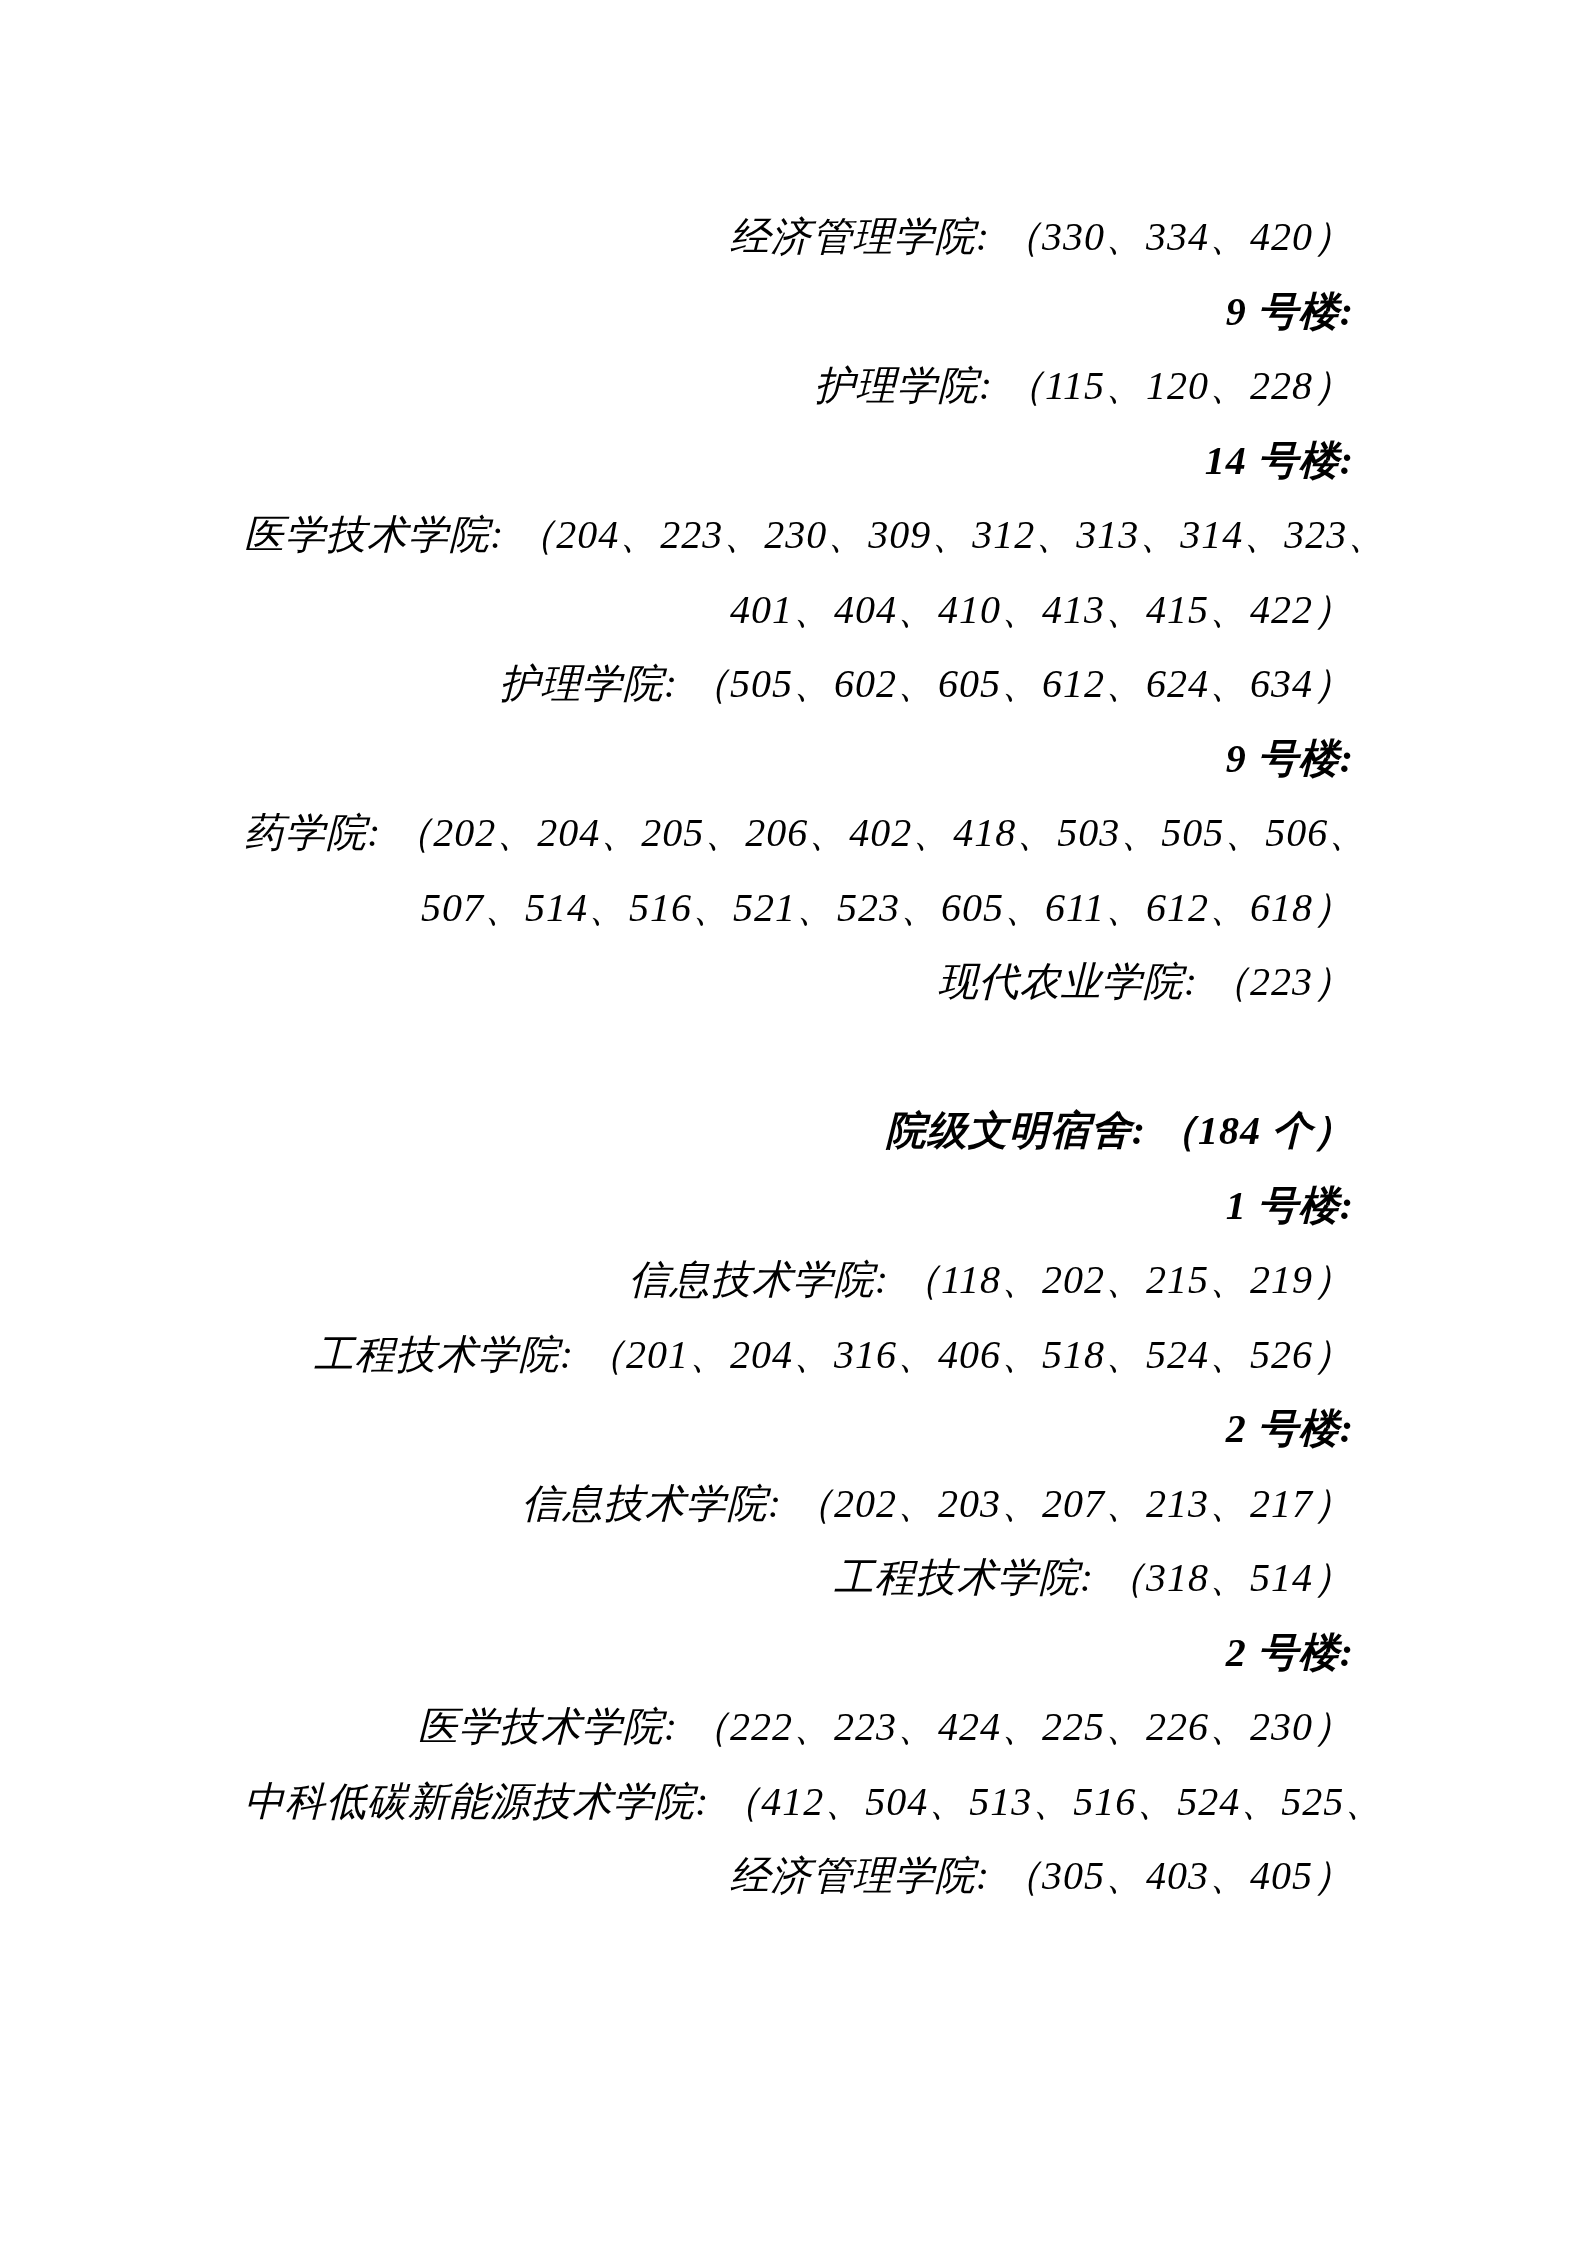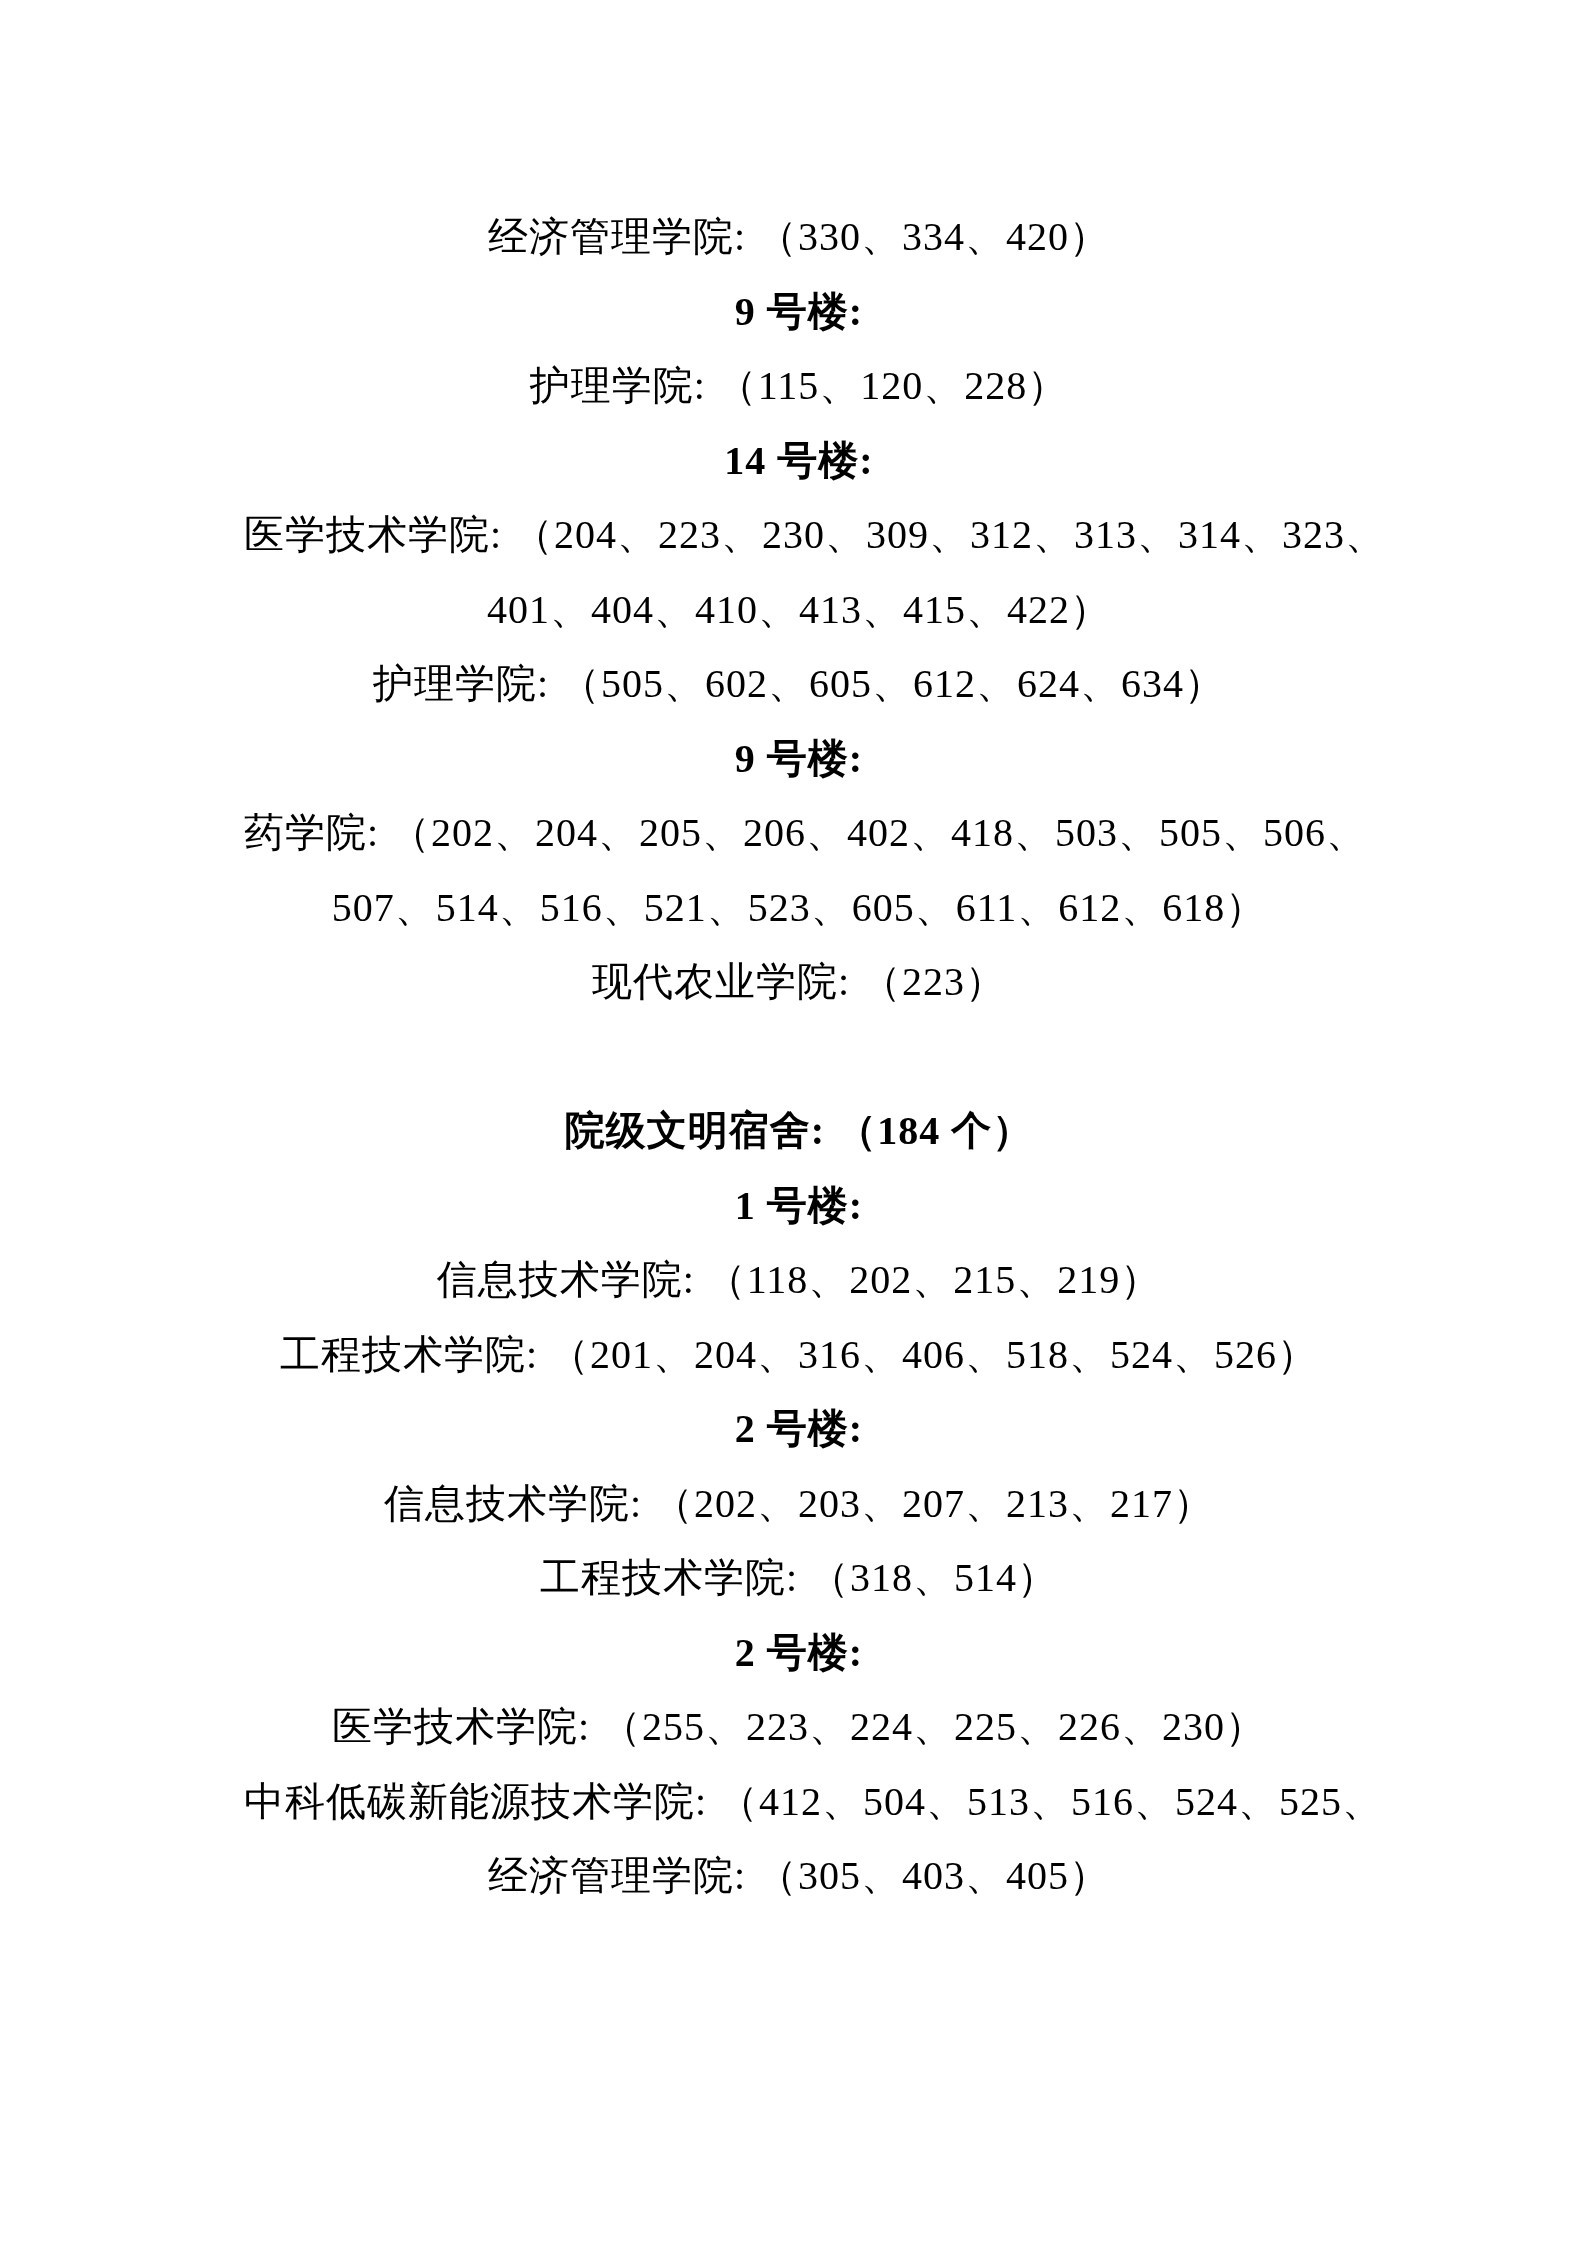--- a/index.html
+++ b/index.html
@@ -21,21 +21,22 @@
     left: 244px;
     top: 200px;
     width: 1110px;
   }
   .doc-line {
     height: 74.5px;
     line-height: 74.5px;
     font-size: 40px;
     letter-spacing: 1px;
     white-space: nowrap;
-    text-align: center;
+    text-align: right;
+    font-style: italic;
   }
   .doc-line.heading {
     font-weight: bold;
   }
   .doc-line.blank {
     
   }
 </style>
 </head>
 <body>
@@ -55,17 +56,17 @@
       <div class="doc-line">现代农业学院: （223）</div>
       <div class="doc-line blank"></div>
       <div class="doc-line heading">院级文明宿舍: （184 个）</div>
       <div class="doc-line heading">1 号楼:</div>
       <div class="doc-line">信息技术学院: （118、202、215、219）</div>
       <div class="doc-line">工程技术学院: （201、204、316、406、518、524、526）</div>
       <div class="doc-line heading">2 号楼:</div>
       <div class="doc-line">信息技术学院: （202、203、207、213、217）</div>
       <div class="doc-line">工程技术学院: （318、514）</div>
       <div class="doc-line heading">2 号楼:</div>
-      <div class="doc-line">医学技术学院: （255、223、224、225、226、230）</div>
+      <div class="doc-line">医学技术学院: （222、223、424、225、226、230）</div>
       <div class="doc-line">中科低碳新能源技术学院: （412、504、513、516、524、525、</div>
       <div class="doc-line">经济管理学院: （305、403、405）</div>
     </div>
 </div>
 
 </body></html>

